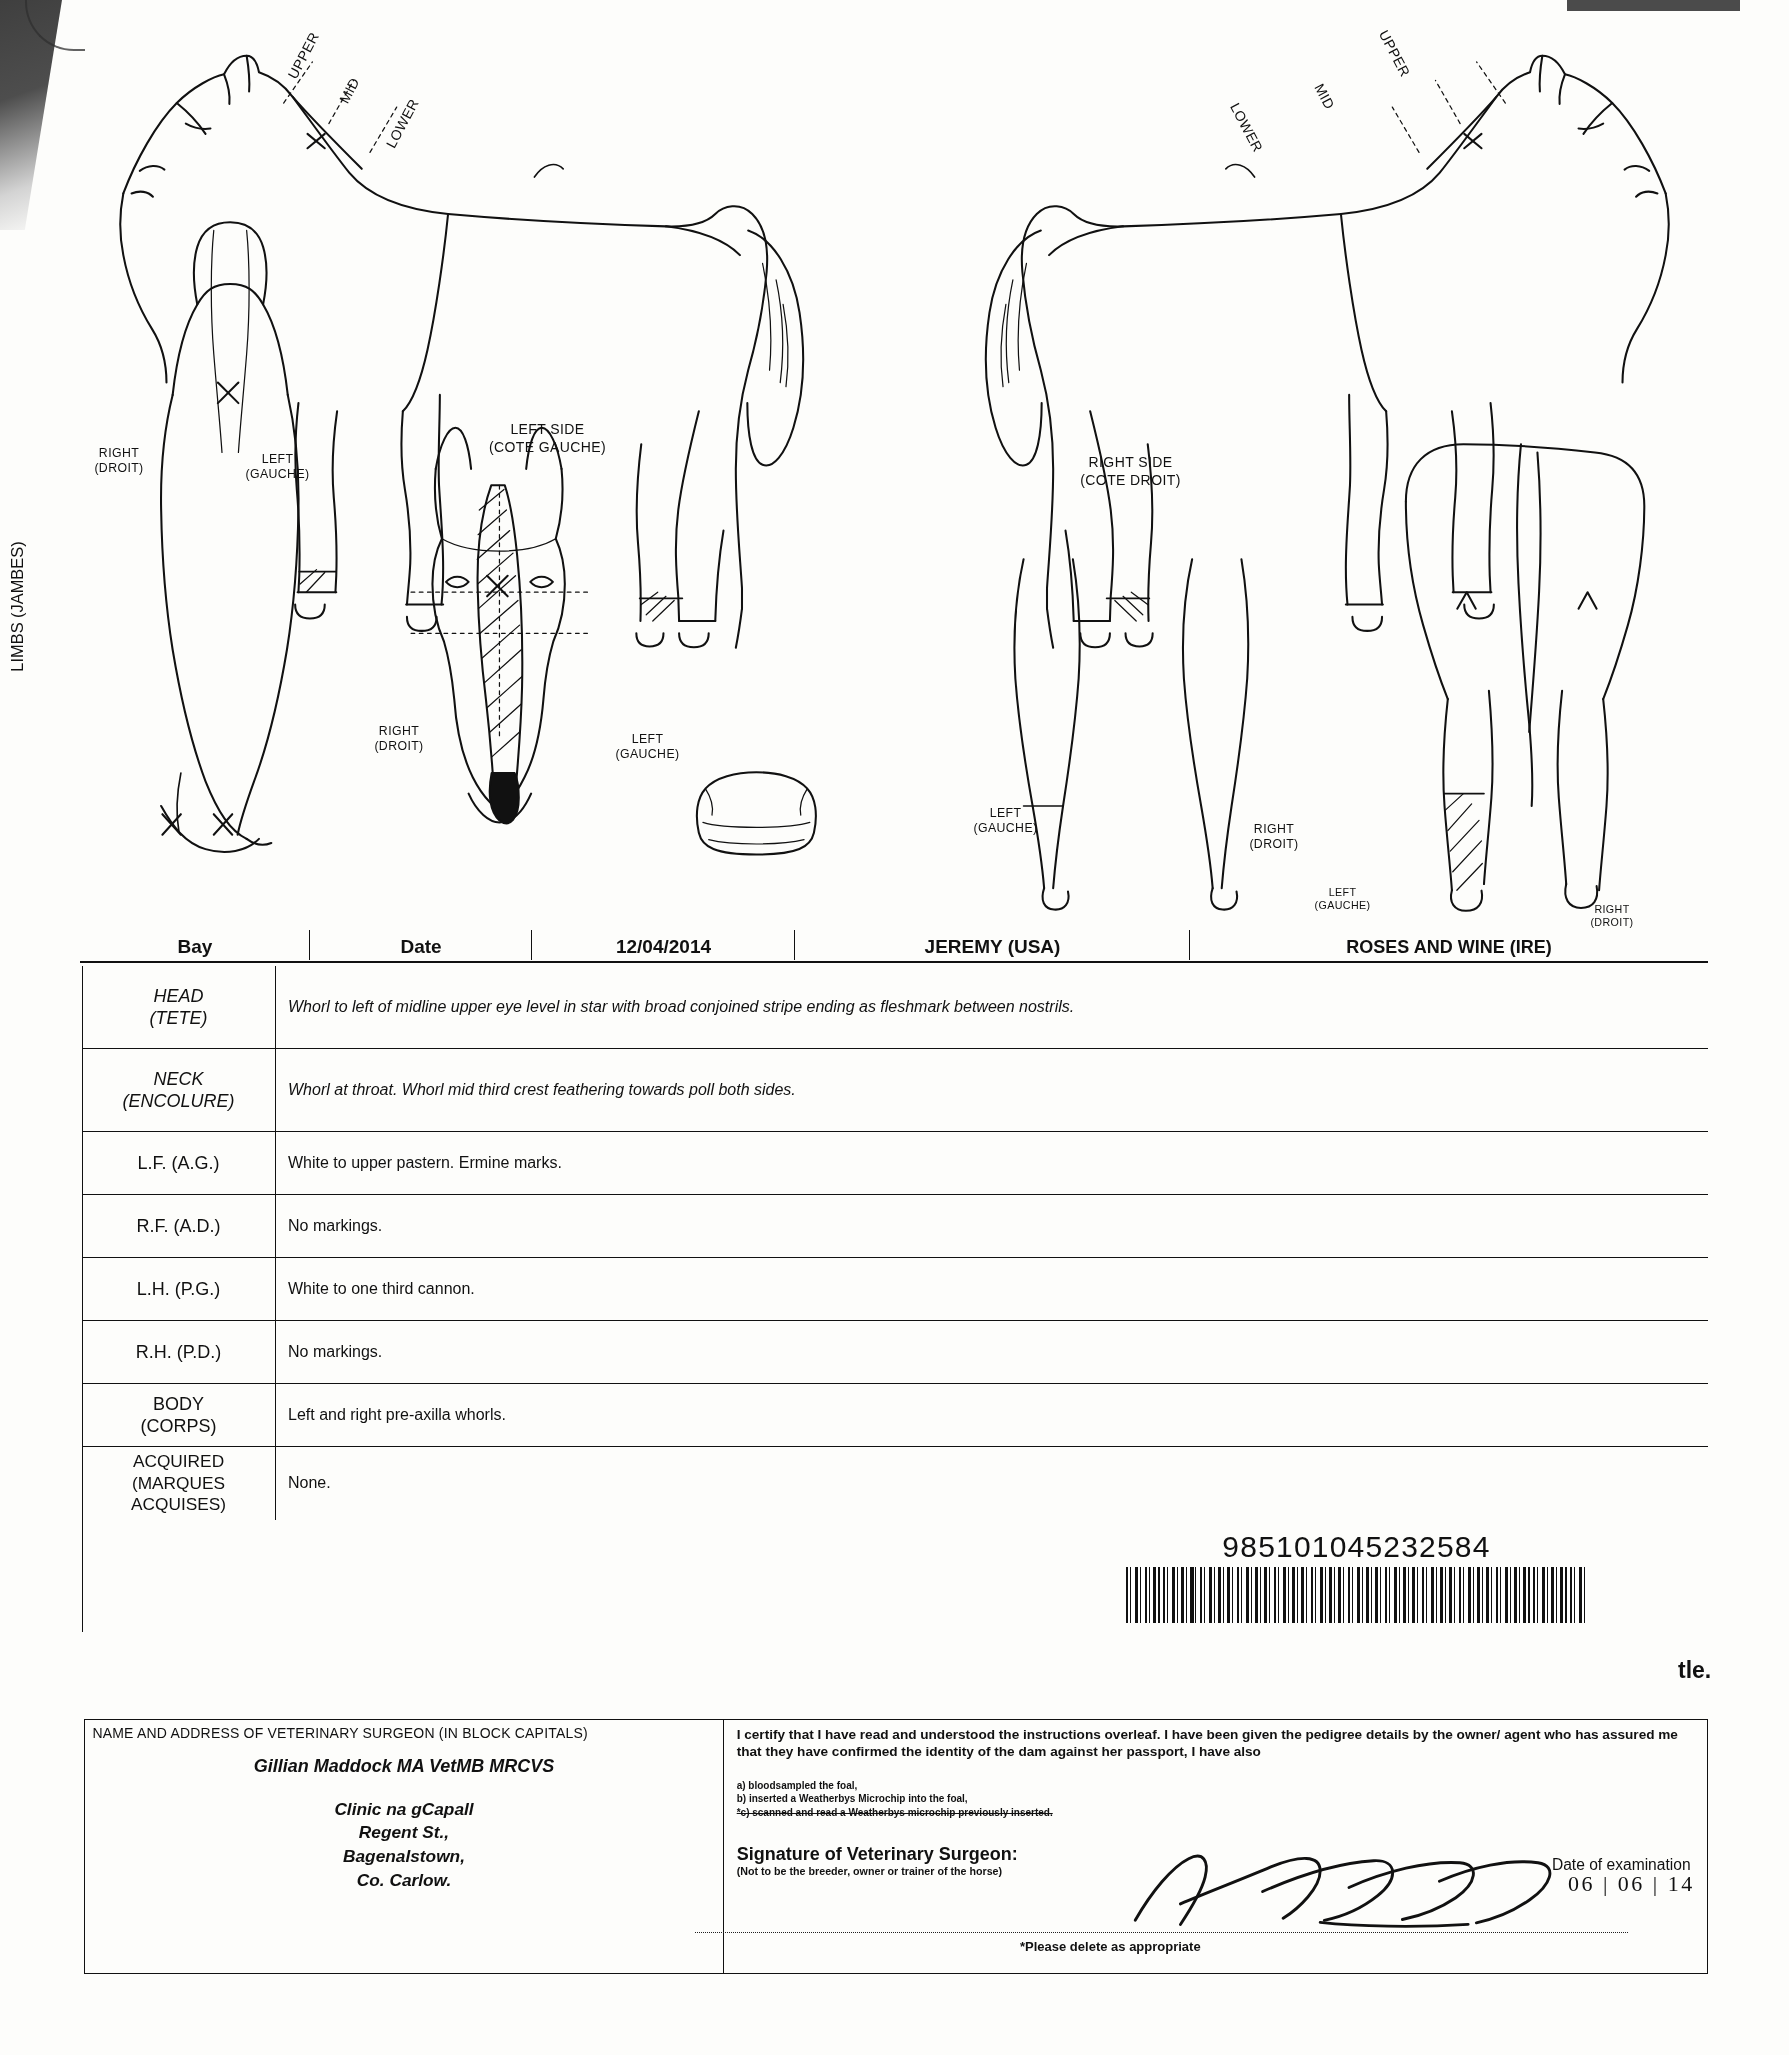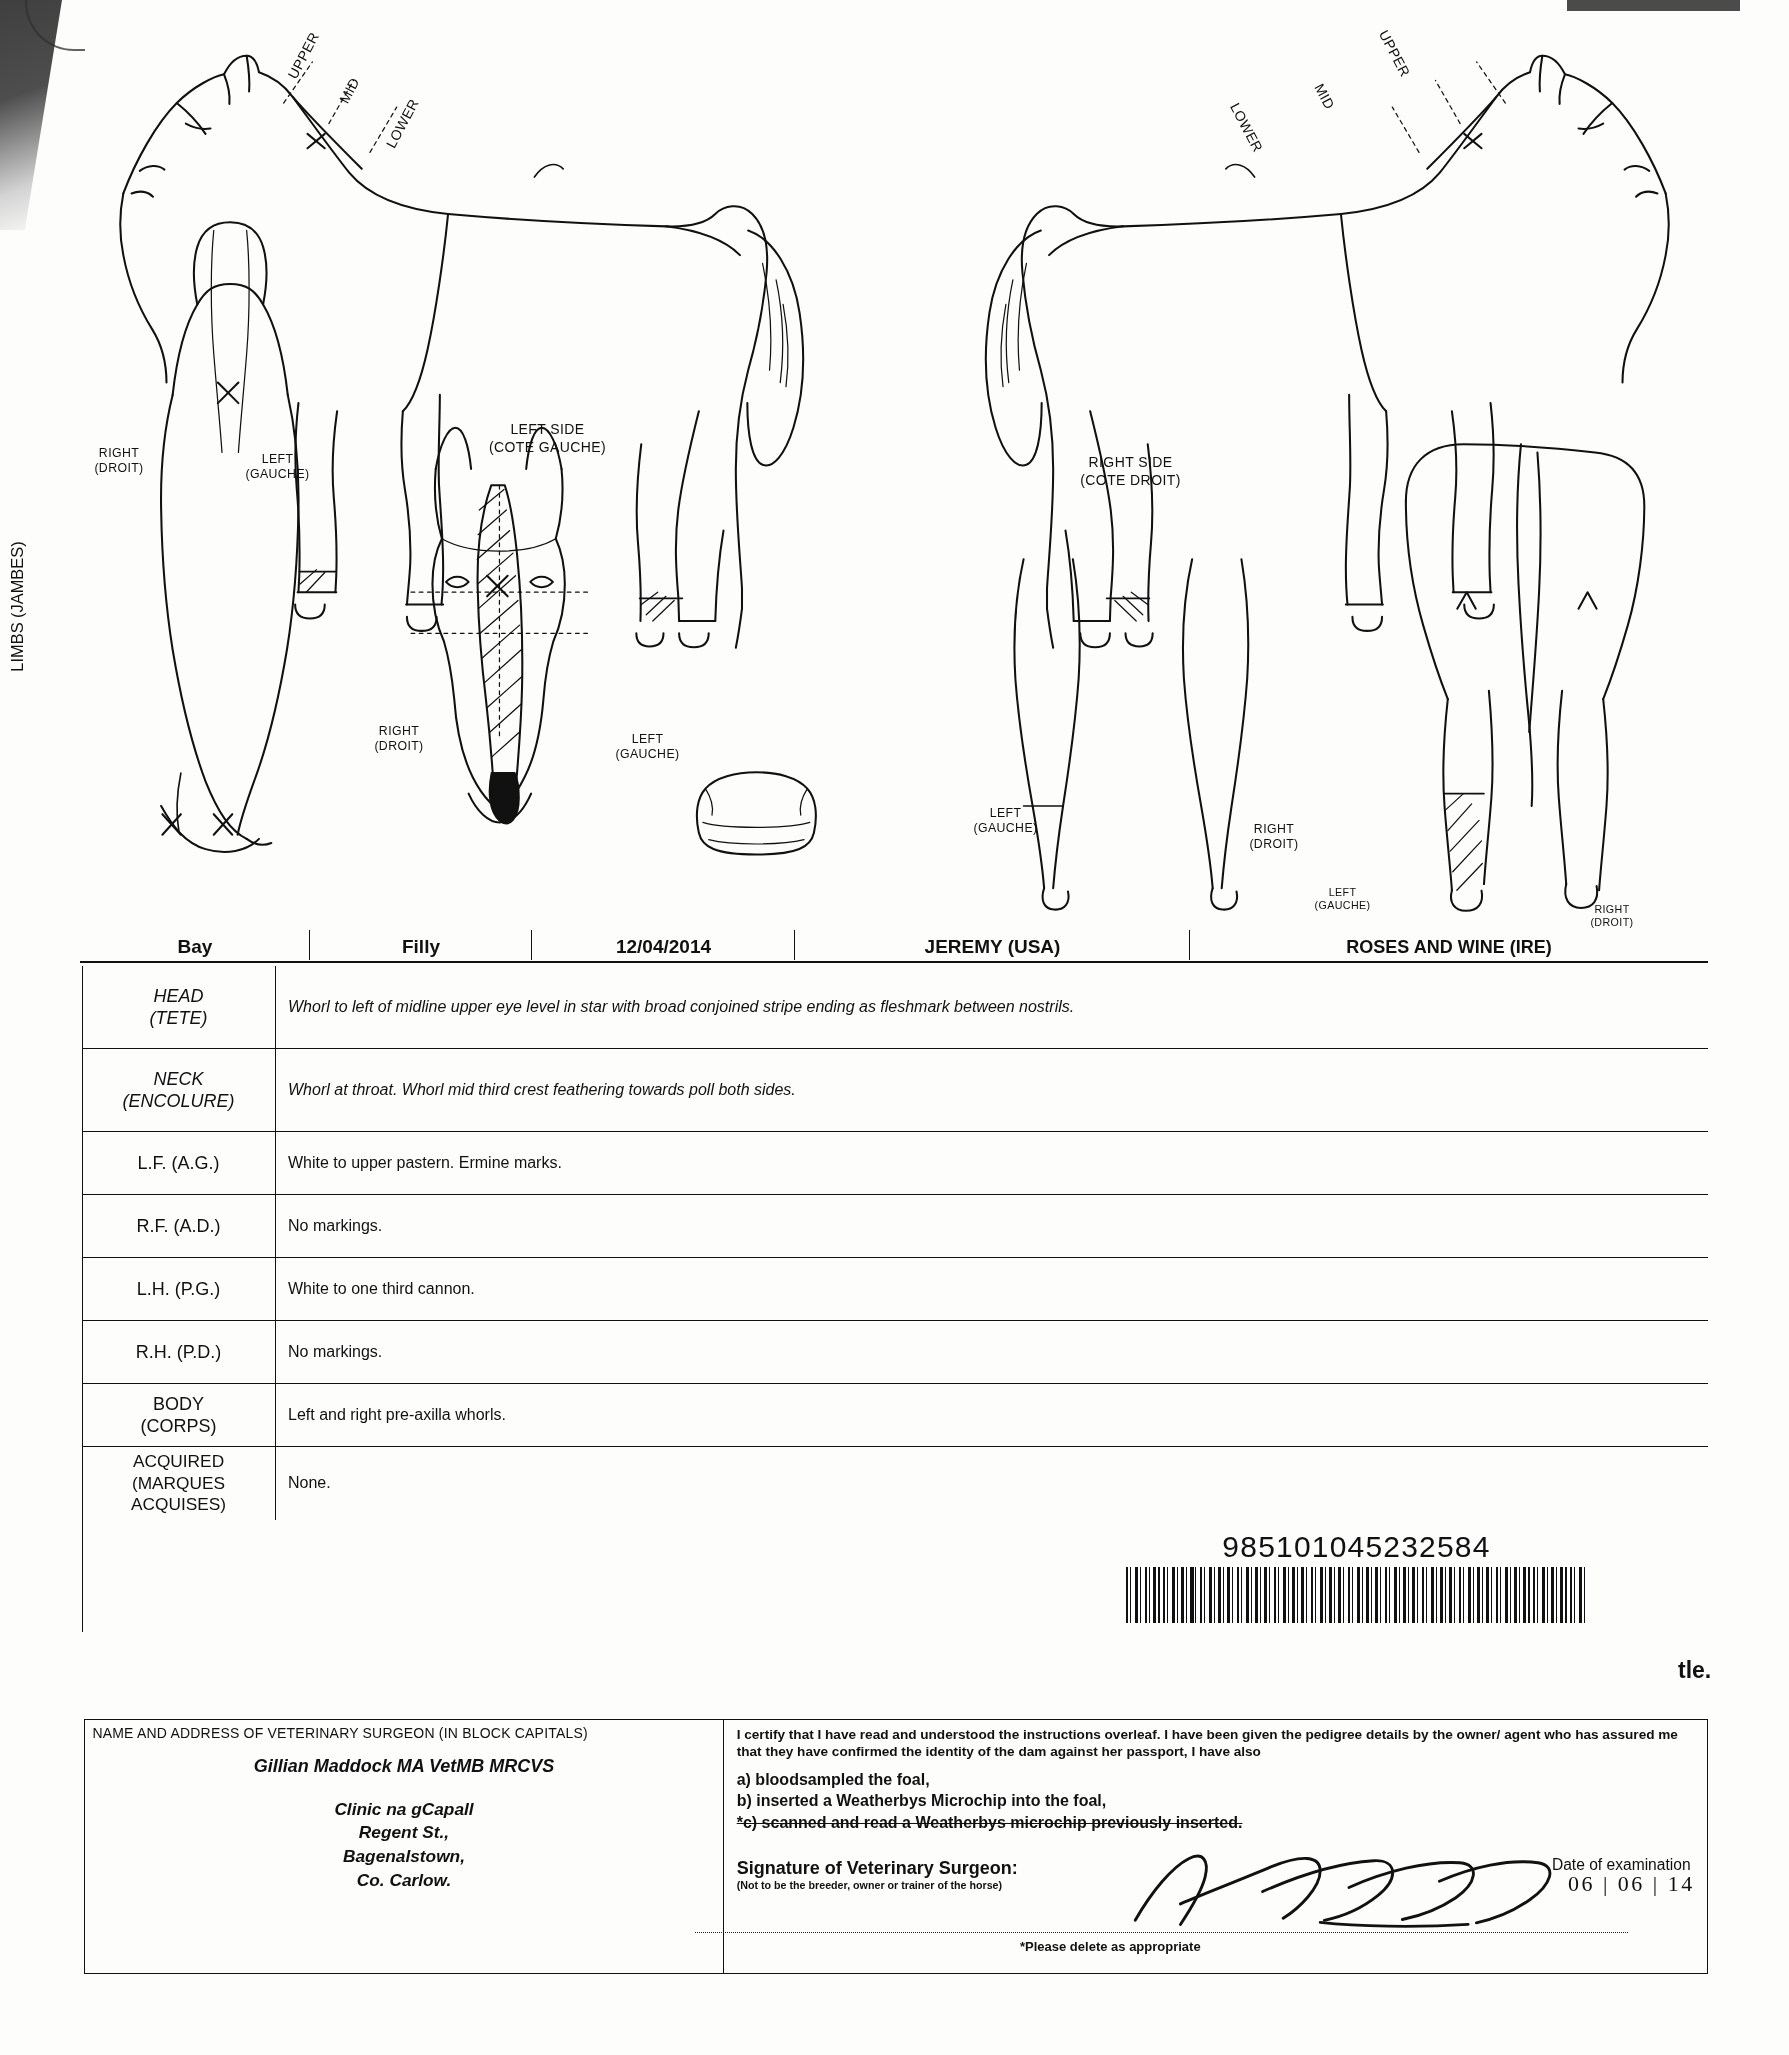--- a/index.html
+++ b/index.html
@@ -245,22 +245,22 @@
     left: 641px; top: 0; right: 0; bottom: 0;
     padding: 5.8px 10.7px;
     box-sizing: border-box;
   }
   .certify {
     font-size: 13.6px;
     line-height: 1.28;
     font-weight: bold;
   }
   .cert-items {
-    margin-top: 8px;
-    font-size: 16px;
+    margin-top: 18px;
+    font-size: 10px;
     line-height: 1.35;
     font-weight: bold;
   }
   .cert-items .struck {
     text-decoration: line-through;
     text-decoration-thickness: 1.2px;
   }
   .sig-label {
     margin-top: 25px;
     font-size: 18px;
@@ -689,21 +689,21 @@
 (DROIT)</div>
 
     <div class="dlabel tiny" style="left:1295px;top:886px;width:95px;">LEFT
 (GAUCHE)</div>
     <div class="dlabel tiny" style="left:1567px;top:903px;width:90px;">RIGHT
 (DROIT)</div>
   </div>
 
   <div class="identity">
     <div class="cell c1">Bay</div>
-    <div class="cell c2">Filly</div>
+    <div class="cell c2">Date</div>
     <div class="cell c3">12/04/2014</div>
     <div class="cell c4">JEREMY (USA)</div>
     <div class="cell c5">ROSES AND WINE (IRE)</div>
   </div>
   <div class="identity-rule"></div>
 
   <div class="desc">
 
     <div class="desc-row tall">
       <div class="desc-label">HEAD

